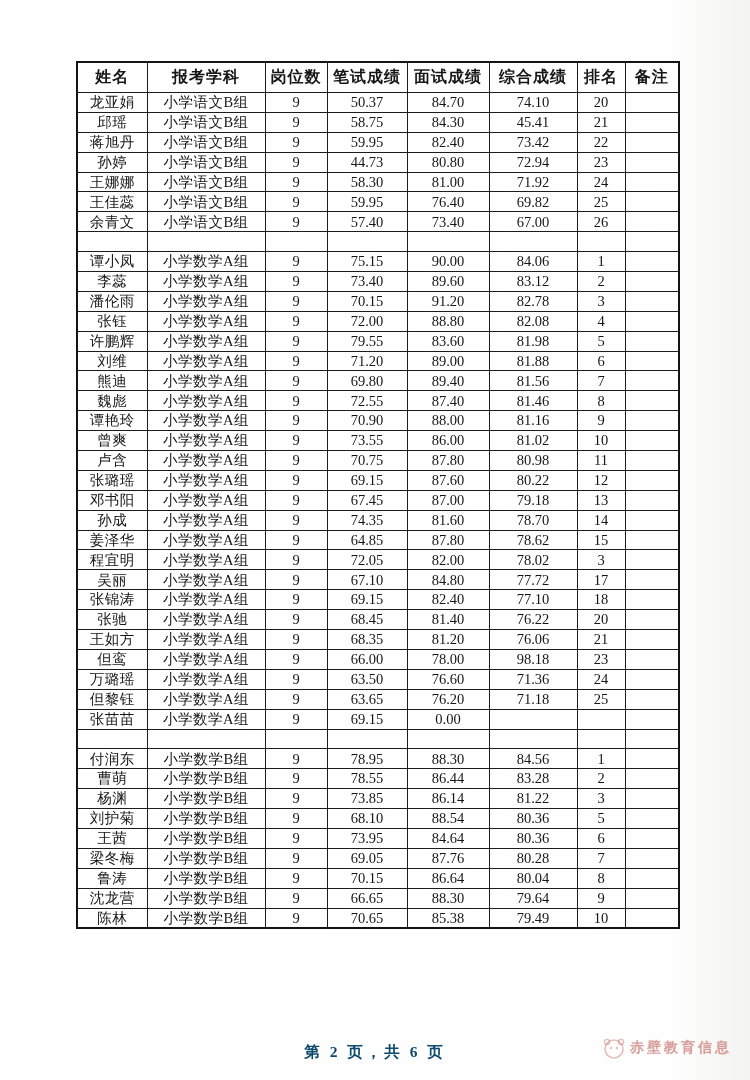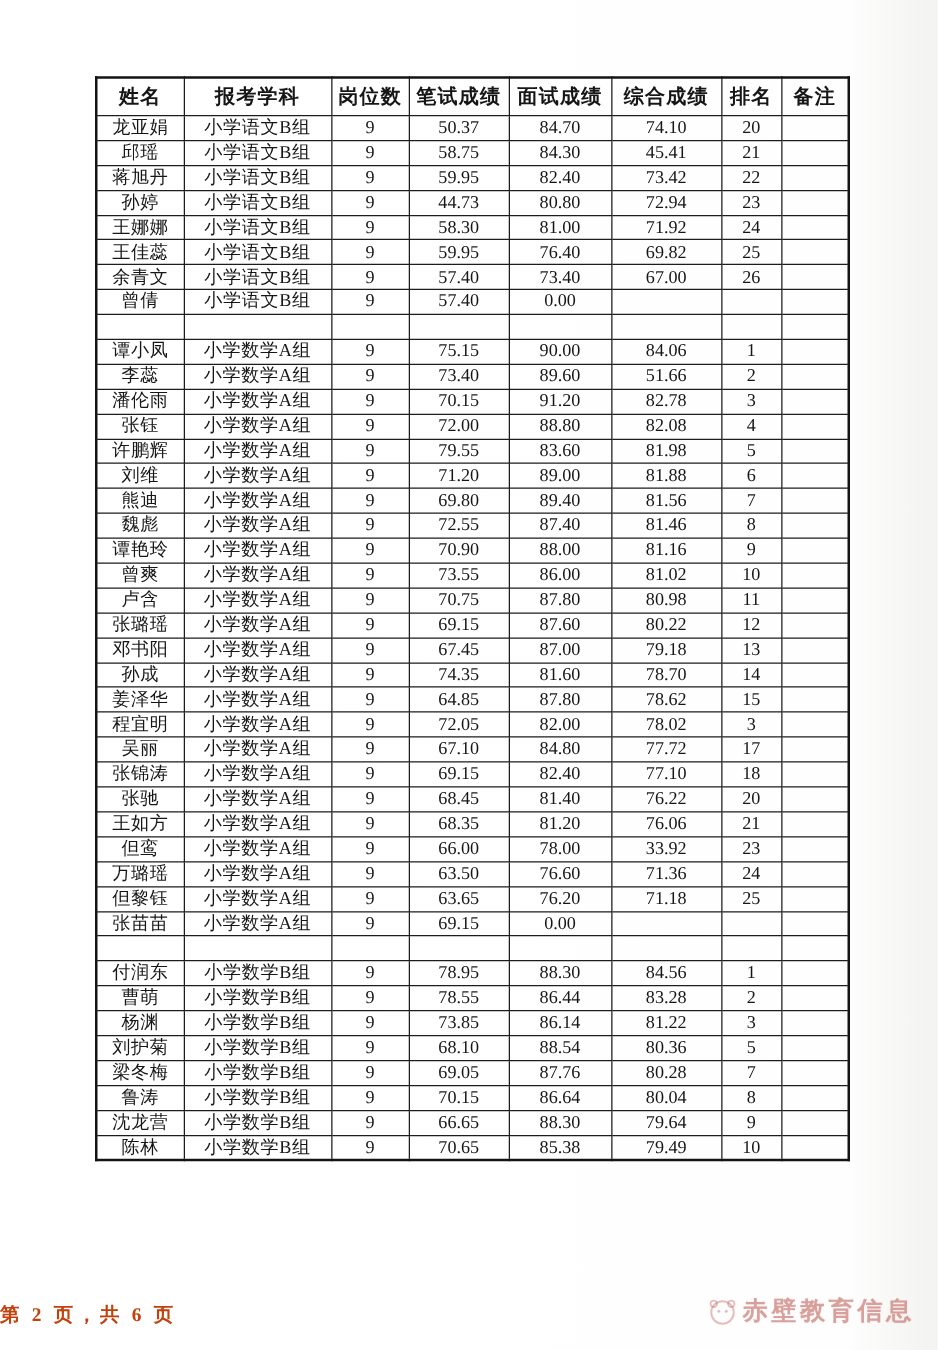--- a/index.html
+++ b/index.html
@@ -50,42 +50,43 @@
     line-height: 1;
   }
   td.cell-name, td.cell-subject {
     letter-spacing: 0.5px;
   }
   .footer {
     position: absolute;
     top: 1042px;
     left: 0;
     width: 750px;
+    text-align: center;
     font-size: 15.5px;
     font-weight: bold;
     letter-spacing: 3px;
-    color: #c2410c;
+    color: #0c4a6e;
   }
   .watermark {
     position: absolute;
     top: 1035px;
     right: 18px;
     display: flex;
     align-items: center;
     gap: 3px;
     color: rgba(196, 110, 104, 0.55);
     pointer-events: none;
   }
   .watermark .wm-logo {
     width: 26px;
     height: 26px;
     display: inline-block;
   }
   .watermark .wm-text {
-    font-size: 20px;
+    font-size: 14px;
     letter-spacing: 3px;
     font-weight: bold;
     text-shadow: 0 0 1px rgba(196,110,104,0.25);
   }
 </style>
 </head>
 <body>
 
 <div class="page">
 
@@ -177,30 +178,20 @@
           <td class="cell-name">余青文</td>
           <td class="cell-subject">小学语文B组</td>
           <td class="cell-positions">9</td>
           <td class="cell-written-score">57.40</td>
           <td class="cell-interview-score">73.40</td>
           <td class="cell-composite-score">67.00</td>
           <td class="cell-rank">26</td>
           <td class="cell-note"></td>
         </tr>
         <tr>
-          <td class="cell-name">曾倩</td>
-          <td class="cell-subject">小学语文B组</td>
-          <td class="cell-positions">9</td>
-          <td class="cell-written-score">57.40</td>
-          <td class="cell-interview-score">0.00</td>
-          <td class="cell-composite-score"></td>
-          <td class="cell-rank"></td>
-          <td class="cell-note"></td>
-        </tr>
-        <tr>
           <td class="cell-name"></td>
           <td class="cell-subject"></td>
           <td class="cell-positions"></td>
           <td class="cell-written-score"></td>
           <td class="cell-interview-score"></td>
           <td class="cell-composite-score"></td>
           <td class="cell-rank"></td>
           <td class="cell-note"></td>
         </tr>
         <tr>
@@ -212,21 +203,21 @@
           <td class="cell-composite-score">84.06</td>
           <td class="cell-rank">1</td>
           <td class="cell-note"></td>
         </tr>
         <tr>
           <td class="cell-name">李蕊</td>
           <td class="cell-subject">小学数学A组</td>
           <td class="cell-positions">9</td>
           <td class="cell-written-score">73.40</td>
           <td class="cell-interview-score">89.60</td>
-          <td class="cell-composite-score">51.66</td>
+          <td class="cell-composite-score">83.12</td>
           <td class="cell-rank">2</td>
           <td class="cell-note"></td>
         </tr>
         <tr>
           <td class="cell-name">潘伦雨</td>
           <td class="cell-subject">小学数学A组</td>
           <td class="cell-positions">9</td>
           <td class="cell-written-score">70.15</td>
           <td class="cell-interview-score">91.20</td>
           <td class="cell-composite-score">82.78</td>
@@ -402,21 +393,21 @@
           <td class="cell-composite-score">76.06</td>
           <td class="cell-rank">21</td>
           <td class="cell-note"></td>
         </tr>
         <tr>
           <td class="cell-name">但鸾</td>
           <td class="cell-subject">小学数学A组</td>
           <td class="cell-positions">9</td>
           <td class="cell-written-score">66.00</td>
           <td class="cell-interview-score">78.00</td>
-          <td class="cell-composite-score">33.92</td>
+          <td class="cell-composite-score">98.18</td>
           <td class="cell-rank">23</td>
           <td class="cell-note"></td>
         </tr>
         <tr>
           <td class="cell-name">万璐瑶</td>
           <td class="cell-subject">小学数学A组</td>
           <td class="cell-positions">9</td>
           <td class="cell-written-score">63.50</td>
           <td class="cell-interview-score">76.60</td>
           <td class="cell-composite-score">71.36</td>
@@ -484,20 +475,30 @@
           <td class="cell-note"></td>
         </tr>
         <tr>
           <td class="cell-name">刘护菊</td>
           <td class="cell-subject">小学数学B组</td>
           <td class="cell-positions">9</td>
           <td class="cell-written-score">68.10</td>
           <td class="cell-interview-score">88.54</td>
           <td class="cell-composite-score">80.36</td>
           <td class="cell-rank">5</td>
+          <td class="cell-note"></td>
+        </tr>
+        <tr>
+          <td class="cell-name">王茜</td>
+          <td class="cell-subject">小学数学B组</td>
+          <td class="cell-positions">9</td>
+          <td class="cell-written-score">73.95</td>
+          <td class="cell-interview-score">84.64</td>
+          <td class="cell-composite-score">80.36</td>
+          <td class="cell-rank">6</td>
           <td class="cell-note"></td>
         </tr>
         <tr>
           <td class="cell-name">梁冬梅</td>
           <td class="cell-subject">小学数学B组</td>
           <td class="cell-positions">9</td>
           <td class="cell-written-score">69.05</td>
           <td class="cell-interview-score">87.76</td>
           <td class="cell-composite-score">80.28</td>
           <td class="cell-rank">7</td>

